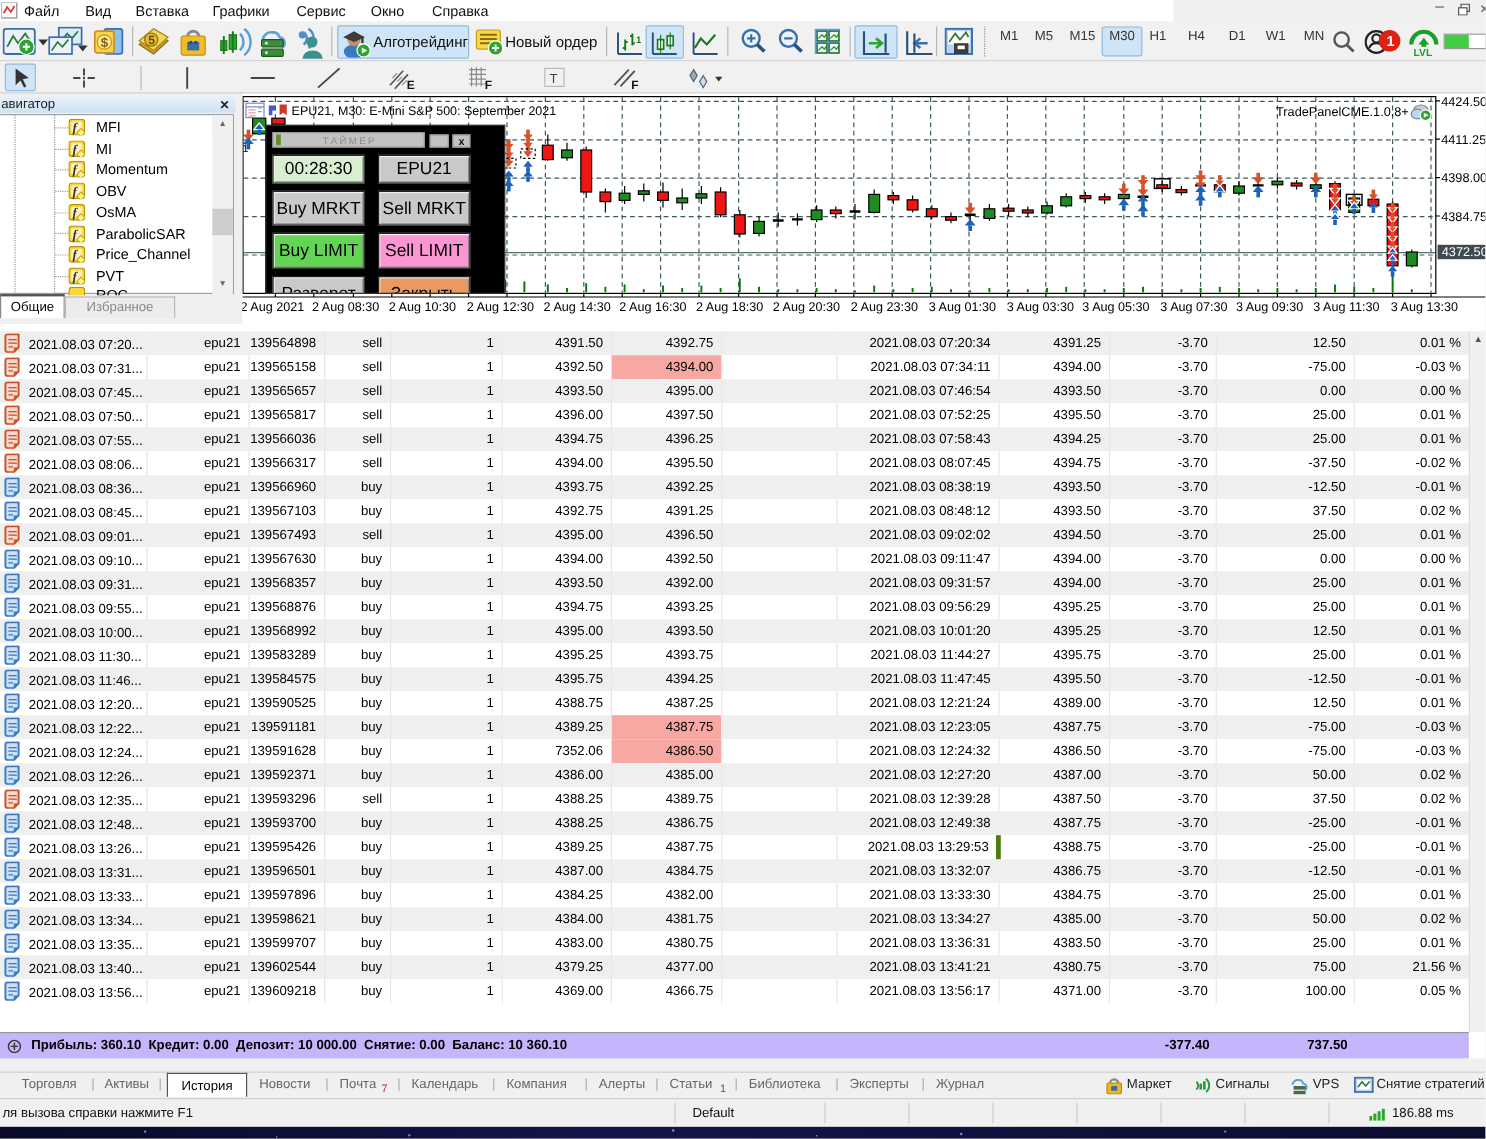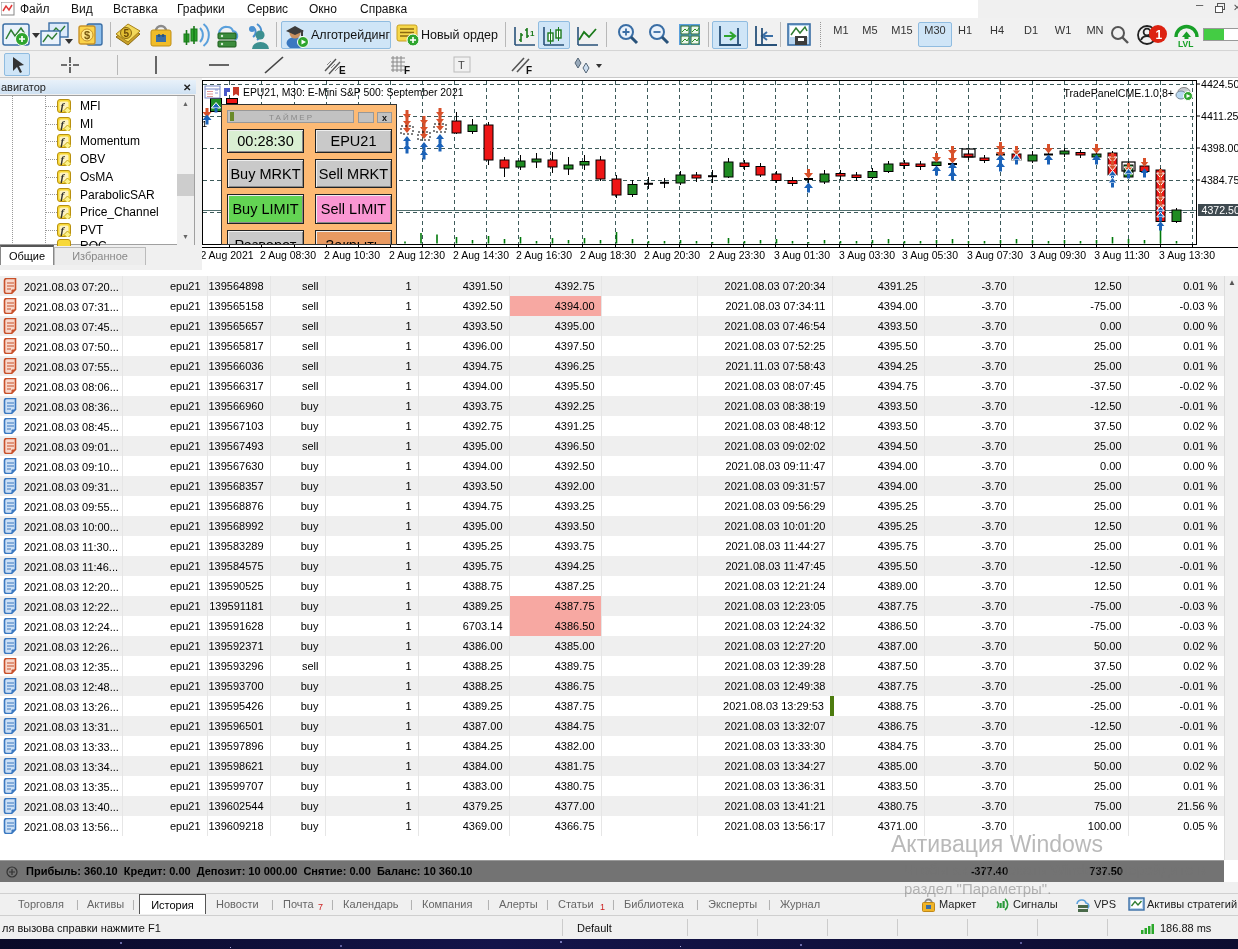--- a/index.html
+++ b/index.html
@@ -10,26 +10,26 @@
 #tb2{left:0;top:52px;width:1238px;height:26px;background:#f1f1f1;border-bottom:1px solid #c9c9c9}
 .vsep{position:absolute;width:1px;background:#b8b8b8;top:4px;height:25px}
 .tf{position:absolute;top:6px;font-size:11px;color:#333;width:30px;text-align:center}
 #nav{left:0;top:78px;width:196px;height:197px;background:#f0f0f0}
 #navtitle{position:absolute;left:0;top:2px;width:196px;height:14px;background:linear-gradient(#e8f1fa,#cfe1f2);font-size:11px;color:#222;padding-left:1px;line-height:14px}
 #navlist{position:absolute;left:0;top:17px;width:195px;height:150px;background:#fff;border:1px solid #a0a0a0;border-left:none}
 .navitem{position:absolute;left:80px;font-size:12px;color:#000;white-space:nowrap}
 .ficon{position:absolute;left:57px;width:14px;height:14px}
 #navtabs{position:absolute;left:0;top:167px;width:196px;height:20px;font-size:11px}
 .chart-wrap{left:202px;top:78px;width:1036px;height:192px;background:#fff}
-#tpanel{left:221px;top:104px;width:176px;height:141px;background:#fdba74;border:1px solid #333;overflow:hidden}
+#tpanel{left:221px;top:104px;width:200px;height:141px;background:#000000;border:1px solid #333;overflow:hidden}
 .tbtn{position:absolute;width:77px;height:29px;border:1px solid #222;font-size:14.5px;color:#000;text-align:center;background:#c9c9c9;box-shadow:inset 1px 1px 0 #eee,inset -1px -1px 0 #8a8a8a}
 #toolbox{left:0;top:270px;width:1238px;height:612px;background:#fff;font-size:11px}
 .hl{background:#f7a8a2}
 .pos{color:#1515b0}.neg{color:#c01515}
-#sumrow{position:absolute;left:0;top:590px;width:1224px;height:22px;background:#737373;border-top:1px solid #9a9a9a;font-weight:bold;font-size:11px;color:#000}
+#sumrow{position:absolute;left:0;top:590px;width:1224px;height:22px;background:#c4b5fd;border-top:1px solid #9a9a9a;font-weight:bold;font-size:11px;color:#000}
 #tabsrow{left:0;top:893px;width:1238px;height:20px;background:#f0f0f0;border-top:1px solid #d0d0d0;font-size:11px;color:#666}
 #statusbar{left:0;top:915px;width:1238px;height:24px;background:#f0f0f0;border-top:1px solid #cfcfcf;font-size:11px;color:#111}
 #taskbar{left:0;top:939px;width:1238px;height:10px;background:linear-gradient(90deg,#0a0a28,#14144a 40%,#0d0d30)}
 #watermark{left:891px;top:831px;color:rgba(115,115,115,0.50);pointer-events:none}
 table.tt{border-collapse:collapse;table-layout:fixed;width:1224px}
 table.tt td{height:20px;padding:0 6px 0 0;white-space:nowrap;overflow:hidden;border:0;font-size:11px;color:#000;text-align:right}
 table.tt tr.odd{background:#efefef}
 table.tt tr.even{background:#fff}
 </style></head><body>
 <div id="app">
@@ -863,21 +863,21 @@
                 <path d="M4 5 h7 M4 8 h7 M4 11 h4" stroke="#c8502a" stroke-width="1.1"></path>
                 <path d="M12.5 11.5 l-4 4 l0 -3 a1 1 0 0 1 1 -1 Z" fill="#c8502a"></path>
               </svg>2021.08.03 07:55...</td>
             <td style="border-right:1px solid #e6e6e6">epu21</td>
             <td style="border-right:1px solid #e6e6e6">139566036</td>
             <td style="border-right:1px solid #e6e6e6">sell</td>
             <td style="border-right:1px solid #e6e6e6">1</td>
             <td style="border-right:1px solid #e6e6e6">4394.75</td>
             <td style="border-right:1px solid #e6e6e6">4396.25</td>
             <td style="border-right:1px solid #e6e6e6"></td>
-            <td style="border-right:1px solid #e6e6e6">2021.11.03 07:58:43</td>
+            <td style="border-right:1px solid #e6e6e6">2021.08.03 07:58:43</td>
             <td style="border-right:1px solid #e6e6e6">4394.25</td>
             <td style="border-right:1px solid #e6e6e6">-3.70</td>
             <td style="border-right:1px solid #e6e6e6" class="pos">25.00</td>
             <td style="border-right:1px solid #e6e6e6" class="pos">0.01 %</td>
           </tr>
 <tr class="even">
             <td style="text-align:left;border-right:1px solid #e6e6e6"><svg width="14" height="16" style="vertical-align:-3px;margin:0 7px 0 3px">
                 <path d="M1.5 2.5 a2 2 0 0 1 2 -2 h9 v11 l-4 4 h-5 a2 2 0 0 1 -2 -2 Z" fill="#f8d8cc" stroke="#c8502a" stroke-width="1.6"></path>
                 <path d="M4 5 h7 M4 8 h7 M4 11 h4" stroke="#c8502a" stroke-width="1.1"></path>
                 <path d="M12.5 11.5 l-4 4 l0 -3 a1 1 0 0 1 1 -1 Z" fill="#c8502a"></path>
@@ -1107,21 +1107,21 @@
 <tr class="even">
             <td style="text-align:center;border-right:1px solid #e6e6e6"><svg width="14" height="16" style="vertical-align:-3px;margin:0 7px 0 3px">
                 <path d="M1.5 2.5 a2 2 0 0 1 2 -2 h9 v11 l-4 4 h-5 a2 2 0 0 1 -2 -2 Z" fill="#cce0f6" stroke="#3a78c0" stroke-width="1.6"></path>
                 <path d="M4 5 h7 M4 8 h7 M4 11 h4" stroke="#3a78c0" stroke-width="1.1"></path>
                 <path d="M12.5 11.5 l-4 4 l0 -3 a1 1 0 0 1 1 -1 Z" fill="#3a78c0"></path>
               </svg>2021.08.03 12:24...</td>
             <td style="border-right:1px solid #e6e6e6">epu21</td>
             <td style="border-right:1px solid #e6e6e6">139591628</td>
             <td style="border-right:1px solid #e6e6e6">buy</td>
             <td style="border-right:1px solid #e6e6e6">1</td>
-            <td style="border-right:1px solid #e6e6e6">6703.14</td>
+            <td style="border-right:1px solid #e6e6e6">7352.06</td>
             <td class="hl" style="border-right:1px solid #e6e6e6">4386.50</td>
             <td style="border-right:1px solid #e6e6e6"></td>
             <td style="border-right:1px solid #e6e6e6">2021.08.03 12:24:32</td>
             <td style="border-right:1px solid #e6e6e6">4386.50</td>
             <td style="border-right:1px solid #e6e6e6">-3.70</td>
             <td style="border-right:1px solid #e6e6e6" class="neg">-75.00</td>
             <td style="border-right:1px solid #e6e6e6" class="neg">-0.03 %</td>
           </tr>
 <tr class="odd">
             <td style="text-align:left;border-right:1px solid #e6e6e6"><svg width="14" height="16" style="vertical-align:-3px;margin:0 7px 0 3px">
@@ -1369,21 +1369,21 @@
         <path d="M3 7 a4.5 4.5 0 0 1 5 -4 a4 4 0 0 1 4 3 a3 3 0 0 1 1.5 5.5" fill="none" stroke="#5aa0dc" stroke-width="1.6"></path>
         <rect x="4" y="8" width="10" height="3" fill="#4a6a4a"></rect>
         <rect x="4" y="12" width="10" height="3" fill="#4a6a4a"></rect>
       </svg>
 <span class="abs" style="left:1094px;top:4px;color:#222">VPS</span>
 <svg class="abs" style="left:1128px;top:3px" width="17" height="15">
         <rect x="1" y="1" width="15" height="12" fill="#b8d4ee" stroke="#3a6ea5" stroke-width="1.4"></rect>
         <rect x="3" y="3" width="11" height="8" fill="#fff"></rect>
         <path d="M3.5 9 L7 4.5 L10 8 L13.5 4" stroke="#2e7d32" stroke-width="1.4" fill="none"></path>
       </svg>
-<span class="abs" style="left:1147px;top:4px;color:#222">Активы стратегий</span>
+<span class="abs" style="left:1147px;top:4px;color:#222">Снятие стратегий</span>
 </div>
 
 <div id="statusbar" class="abs">
 <span class="abs" style="left:2px;top:6px">ля вызова справки нажмите F1</span>
 <div class="abs" style="left:562px;top:3px;height:17px;border-left:1px solid #ccc"></div>
 <span class="abs" style="left:577px;top:6px">Default</span>
 <div class="abs" style="left:687px;top:3px;height:17px;border-left:1px solid #ccc"></div>
 <div class="abs" style="left:757px;top:3px;height:17px;border-left:1px solid #ccc"></div>
 <div class="abs" style="left:827px;top:3px;height:17px;border-left:1px solid #ccc"></div>
 <div class="abs" style="left:897px;top:3px;height:17px;border-left:1px solid #ccc"></div>
@@ -1402,17 +1402,12 @@
 <div id="taskbar" class="abs">
 <div class="abs" style="left:120px;top:3px;width:2px;height:2px;background:#8888cc;border-radius:50%"></div>
 <div class="abs" style="left:340px;top:6px;width:2px;height:2px;background:#7777bb;border-radius:50%"></div>
 <div class="abs" style="left:560px;top:2px;width:2px;height:2px;background:#9999dd;border-radius:50%"></div>
 <div class="abs" style="left:800px;top:5px;width:2px;height:2px;background:#8888cc;border-radius:50%"></div>
 <div class="abs" style="left:1020px;top:3px;width:2px;height:2px;background:#7777bb;border-radius:50%"></div>
 <div class="abs" style="left:680px;top:7px;width:1px;height:1px;background:#aaaadd"></div>
 <div class="abs" style="left:230px;top:8px;width:1px;height:1px;background:#aaaadd"></div>
 </div>
 
-<div id="watermark" class="abs">
-<div style="font-size:23px">Активация Windows</div>
-<div style="font-size:15px;margin-top:3px;margin-left:13px">Чтобы активировать Windows, перейдите в</div>
-<div style="font-size:15px;margin-top:2px;margin-left:13px">раздел "Параметры".</div>
-</div>
 </div>
 </body></html>

